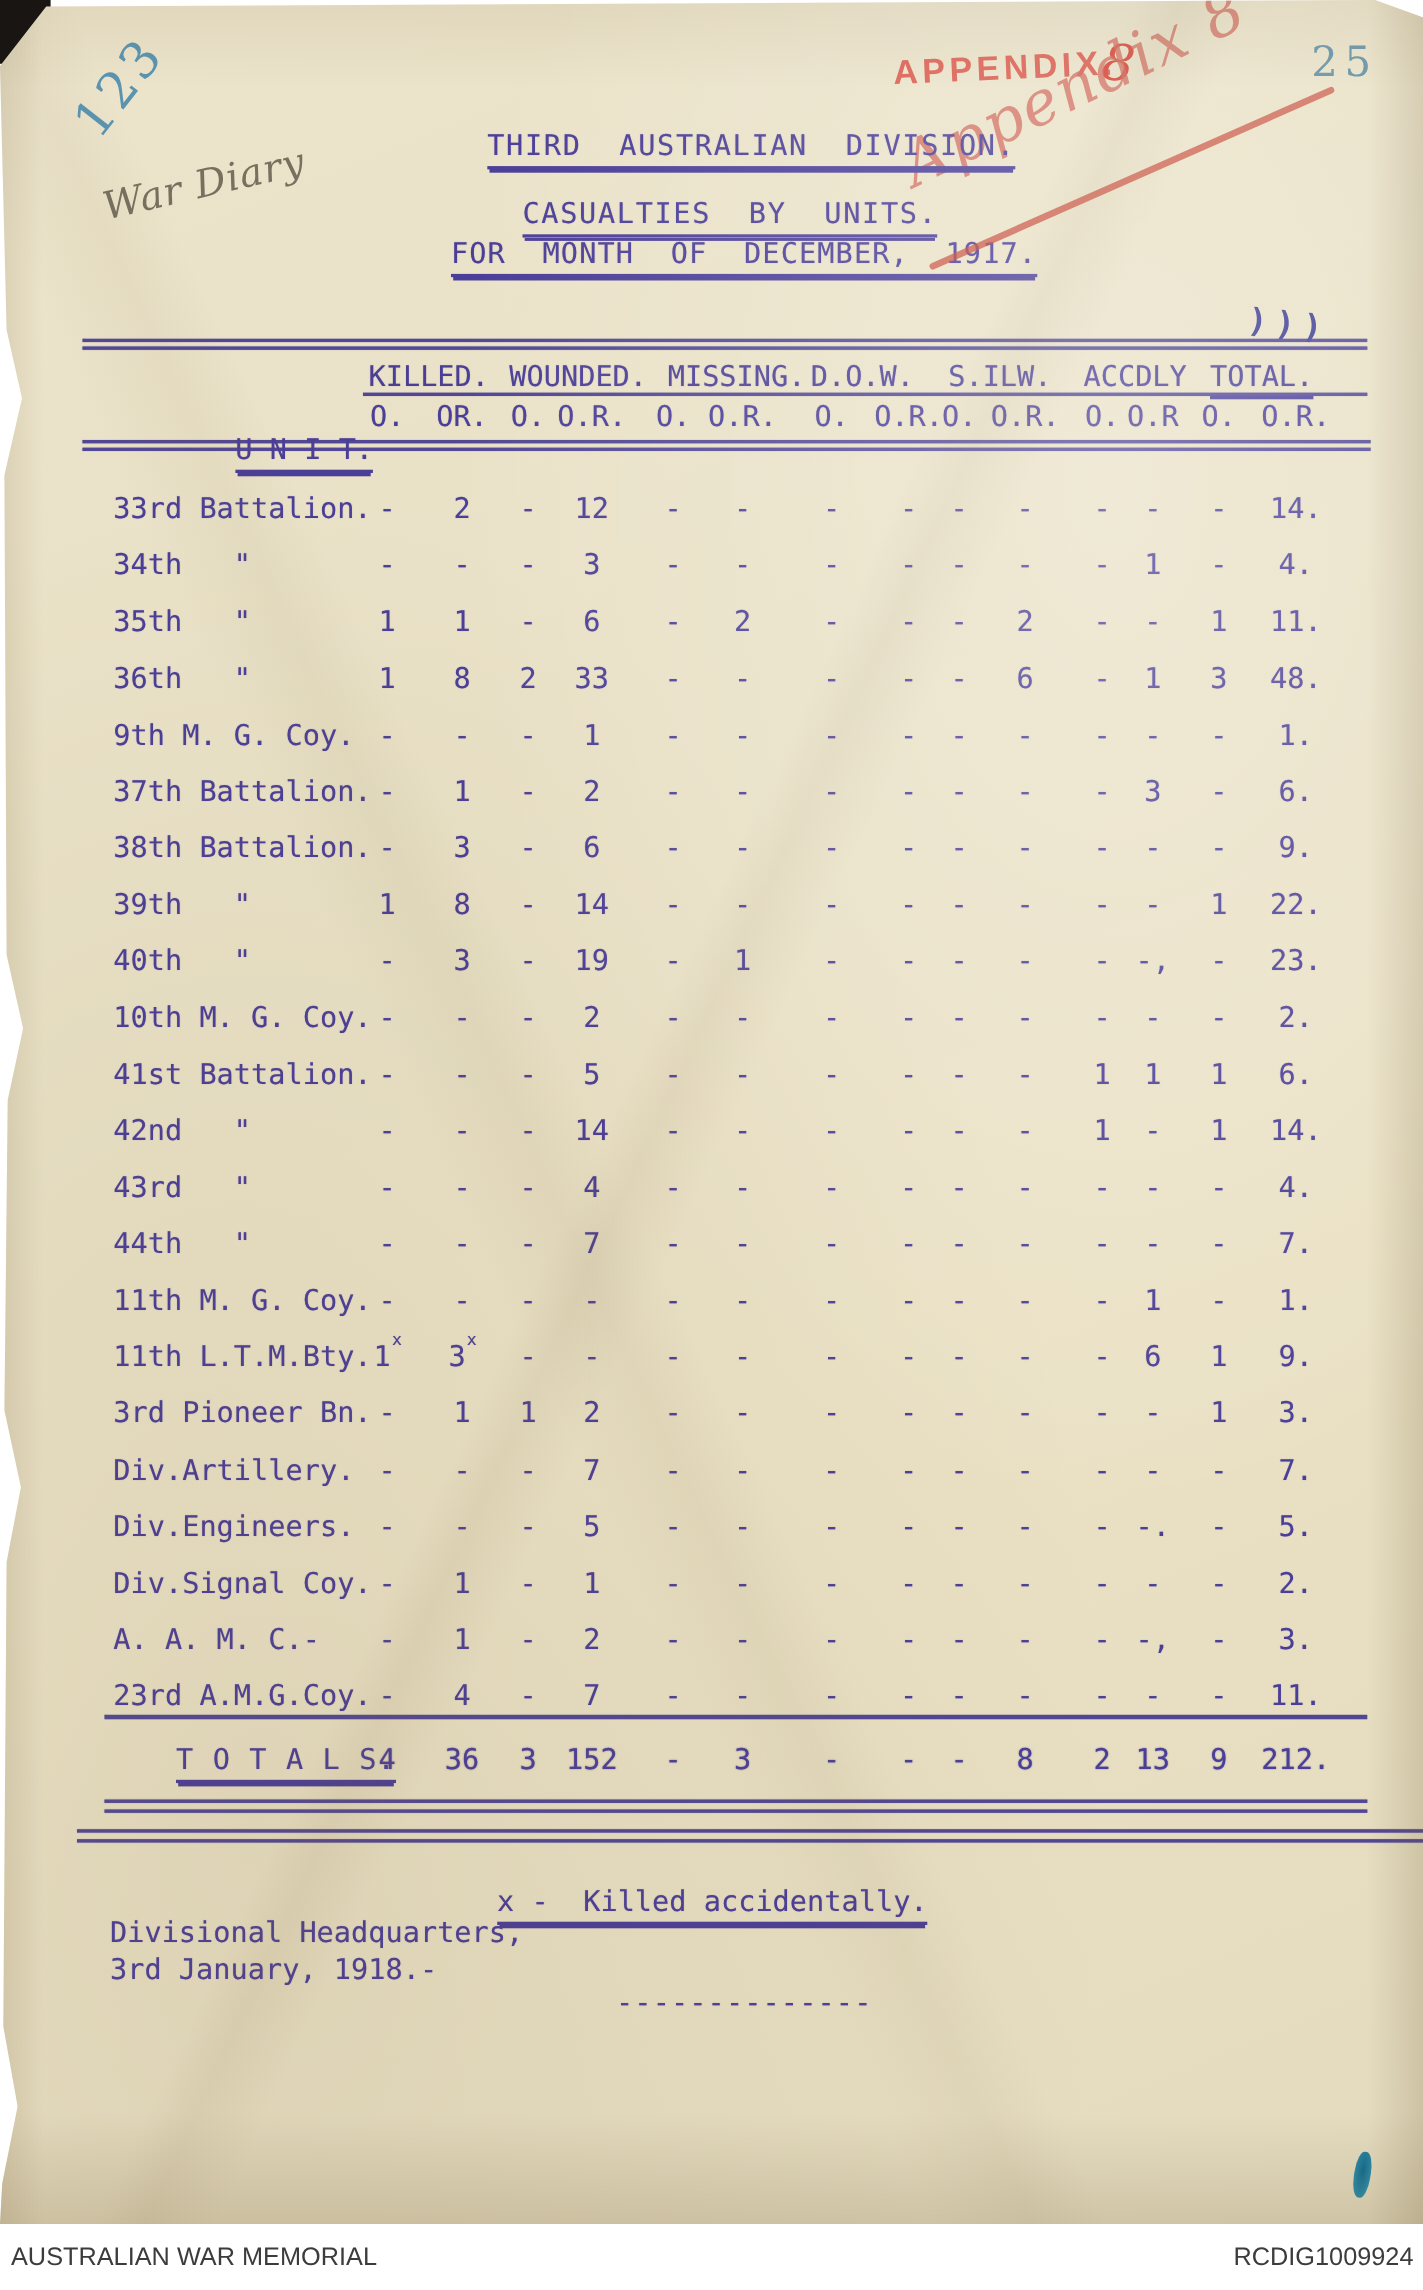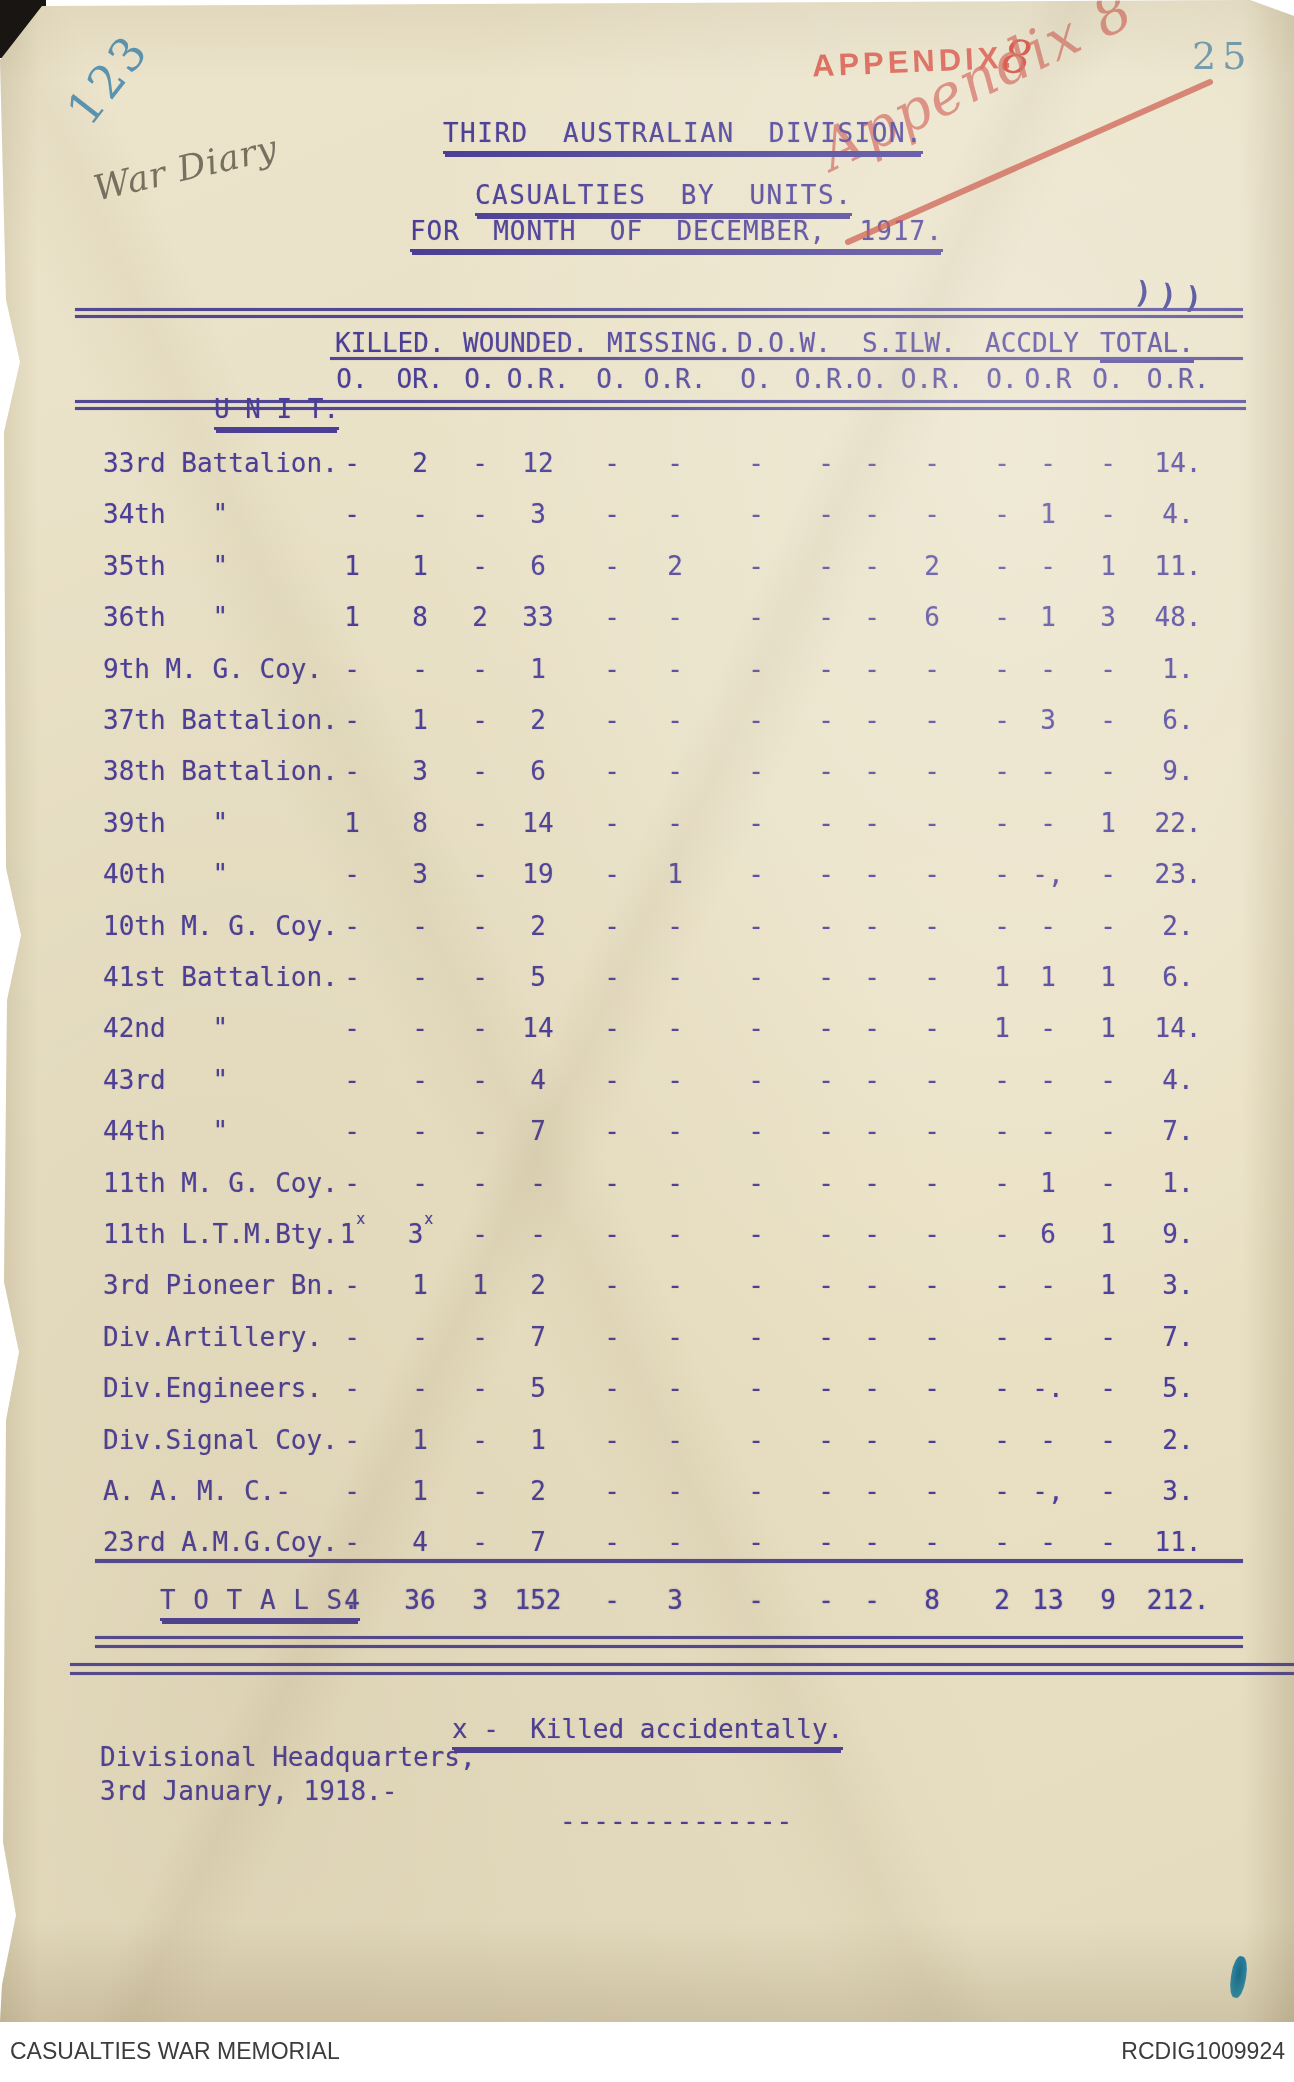--- a/index.html
+++ b/index.html
@@ -520,16 +520,16 @@
 
     <div class="typed" style="left:358px;top:1684px;">
       <span class="ul2">x -  Killed accidentally.</span>
     </div>
     <div class="typed" style="left:100px;top:1742px;">Divisional Headquarters,</div>
     <div class="typed" style="left:100px;top:1776px;">3rd January, 1918.-</div>
     <div class="typed" style="left:560px;top:1806px;letter-spacing:1px;">--------------</div>
   </div>
 
   <div id="footer">
-    <span class="fl">CASUALTIES WAR MEMORIAL</span>
+    <span class="fl">AUSTRALIAN WAR MEMORIAL</span>
     <span class="fr">RCDIG1009924</span>
   </div>
 </div>
 
 </body></html>

